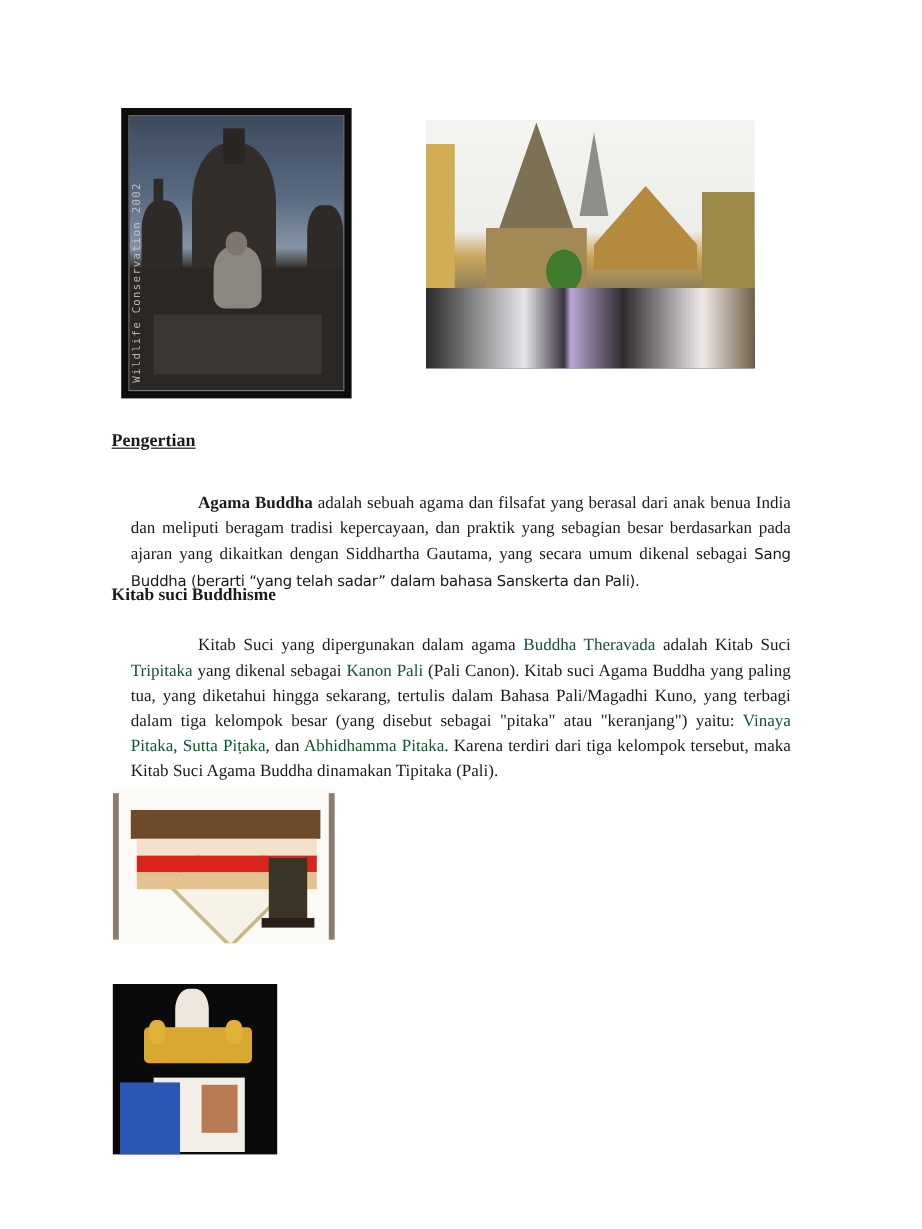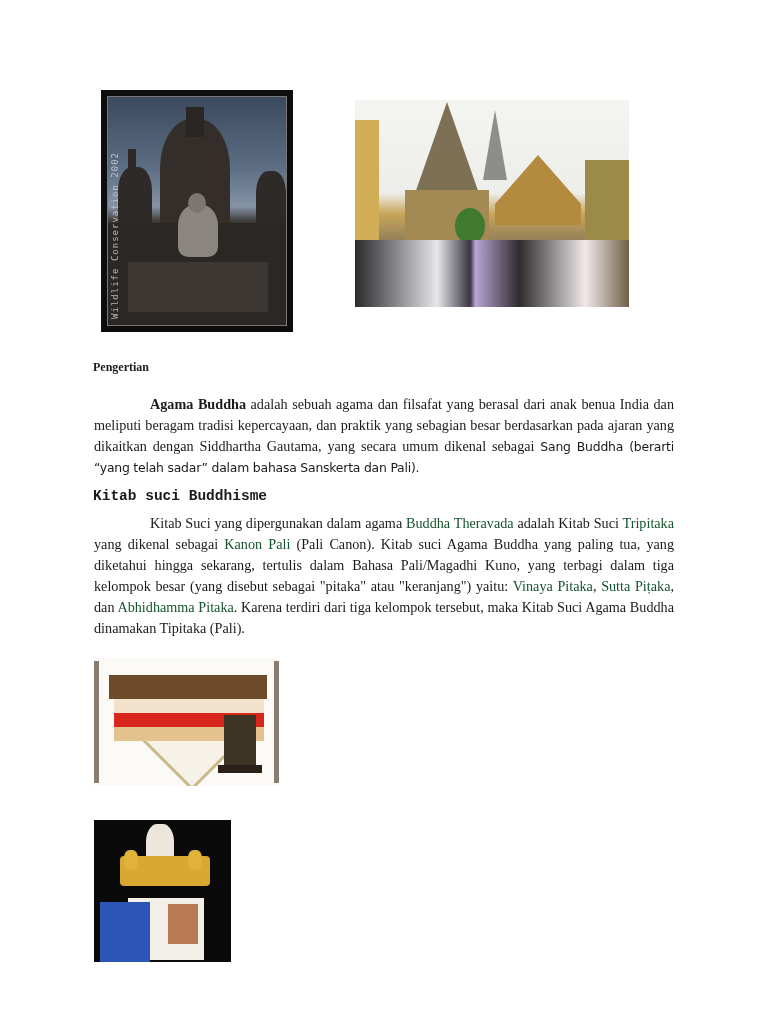--- a/index.html
+++ b/index.html
@@ -18,26 +18,26 @@
   
   #img2 { left:355px; top:100px; width:274px; height:207px; overflow:hidden;
      background: linear-gradient(180deg,#f4f4f0 0%,#ededea 45%,#c9a55a 55%,#8a7a5a 70%,#3a3a3a 85%,#2a2a2e 100%); }
   .spire { position:absolute; width:0; height:0; border-left:22px solid transparent; border-right:22px solid transparent; border-bottom:90px solid #8a7a52; }
 
   
   #img3 { left:94px; top:657px; width:185px; height:129px; background:#fbfaf6; overflow:hidden; }
   
   #img4 { left:94px; top:820px; width:137px; height:142px; background:#0a0a0a; overflow:hidden; }
 
-  .heading1 { left:93px; top:360px; font-family:"Liberation Serif", serif; font-weight:bold; font-size:12px; }
+  .heading1 { left:93px; top:360px; font-family:"Liberation Serif", serif; font-weight:bold; font-size:15px;text-decoration:underline; }
   .para { left:93px; width:582px; font-size:14.2px; line-height:21px; text-align:justify; }
-  .para p { margin:1px; }
+  .para p { margin:16px; }
   .indent { display:inline-block; width:56px; }
   .sans-tail { font-family:"DejaVu Sans", sans-serif; font-size:12.4px; letter-spacing:-0.2px; }
-  .heading2 { left:93px; top:488px; font-family:Liberation Mono, monospace; font-weight:bold; font-size:14.5px; }
+  .heading2 { left:93px; top:488px; font-family:Liberation Serif, serif; font-weight:bold; font-size:14.5px; }
   .lnk { color:#14532d; text-decoration:none; }
 </style>
 </head>
 <body>
 
 <div id="img1" class="abs">
   <div class="inner">
     <div class="stupa" style="left:52px;top:22px;width:70px;height:110px;border-radius:45% 45% 8px 8px;background:#332e2a;"></div>
     <div class="stupa" style="left:78px;top:10px;width:18px;height:30px;background:#2a2624;"></div>
     <div class="stupa" style="left:10px;top:70px;width:34px;height:60px;border-radius:40% 40% 4px 4px;"></div>

